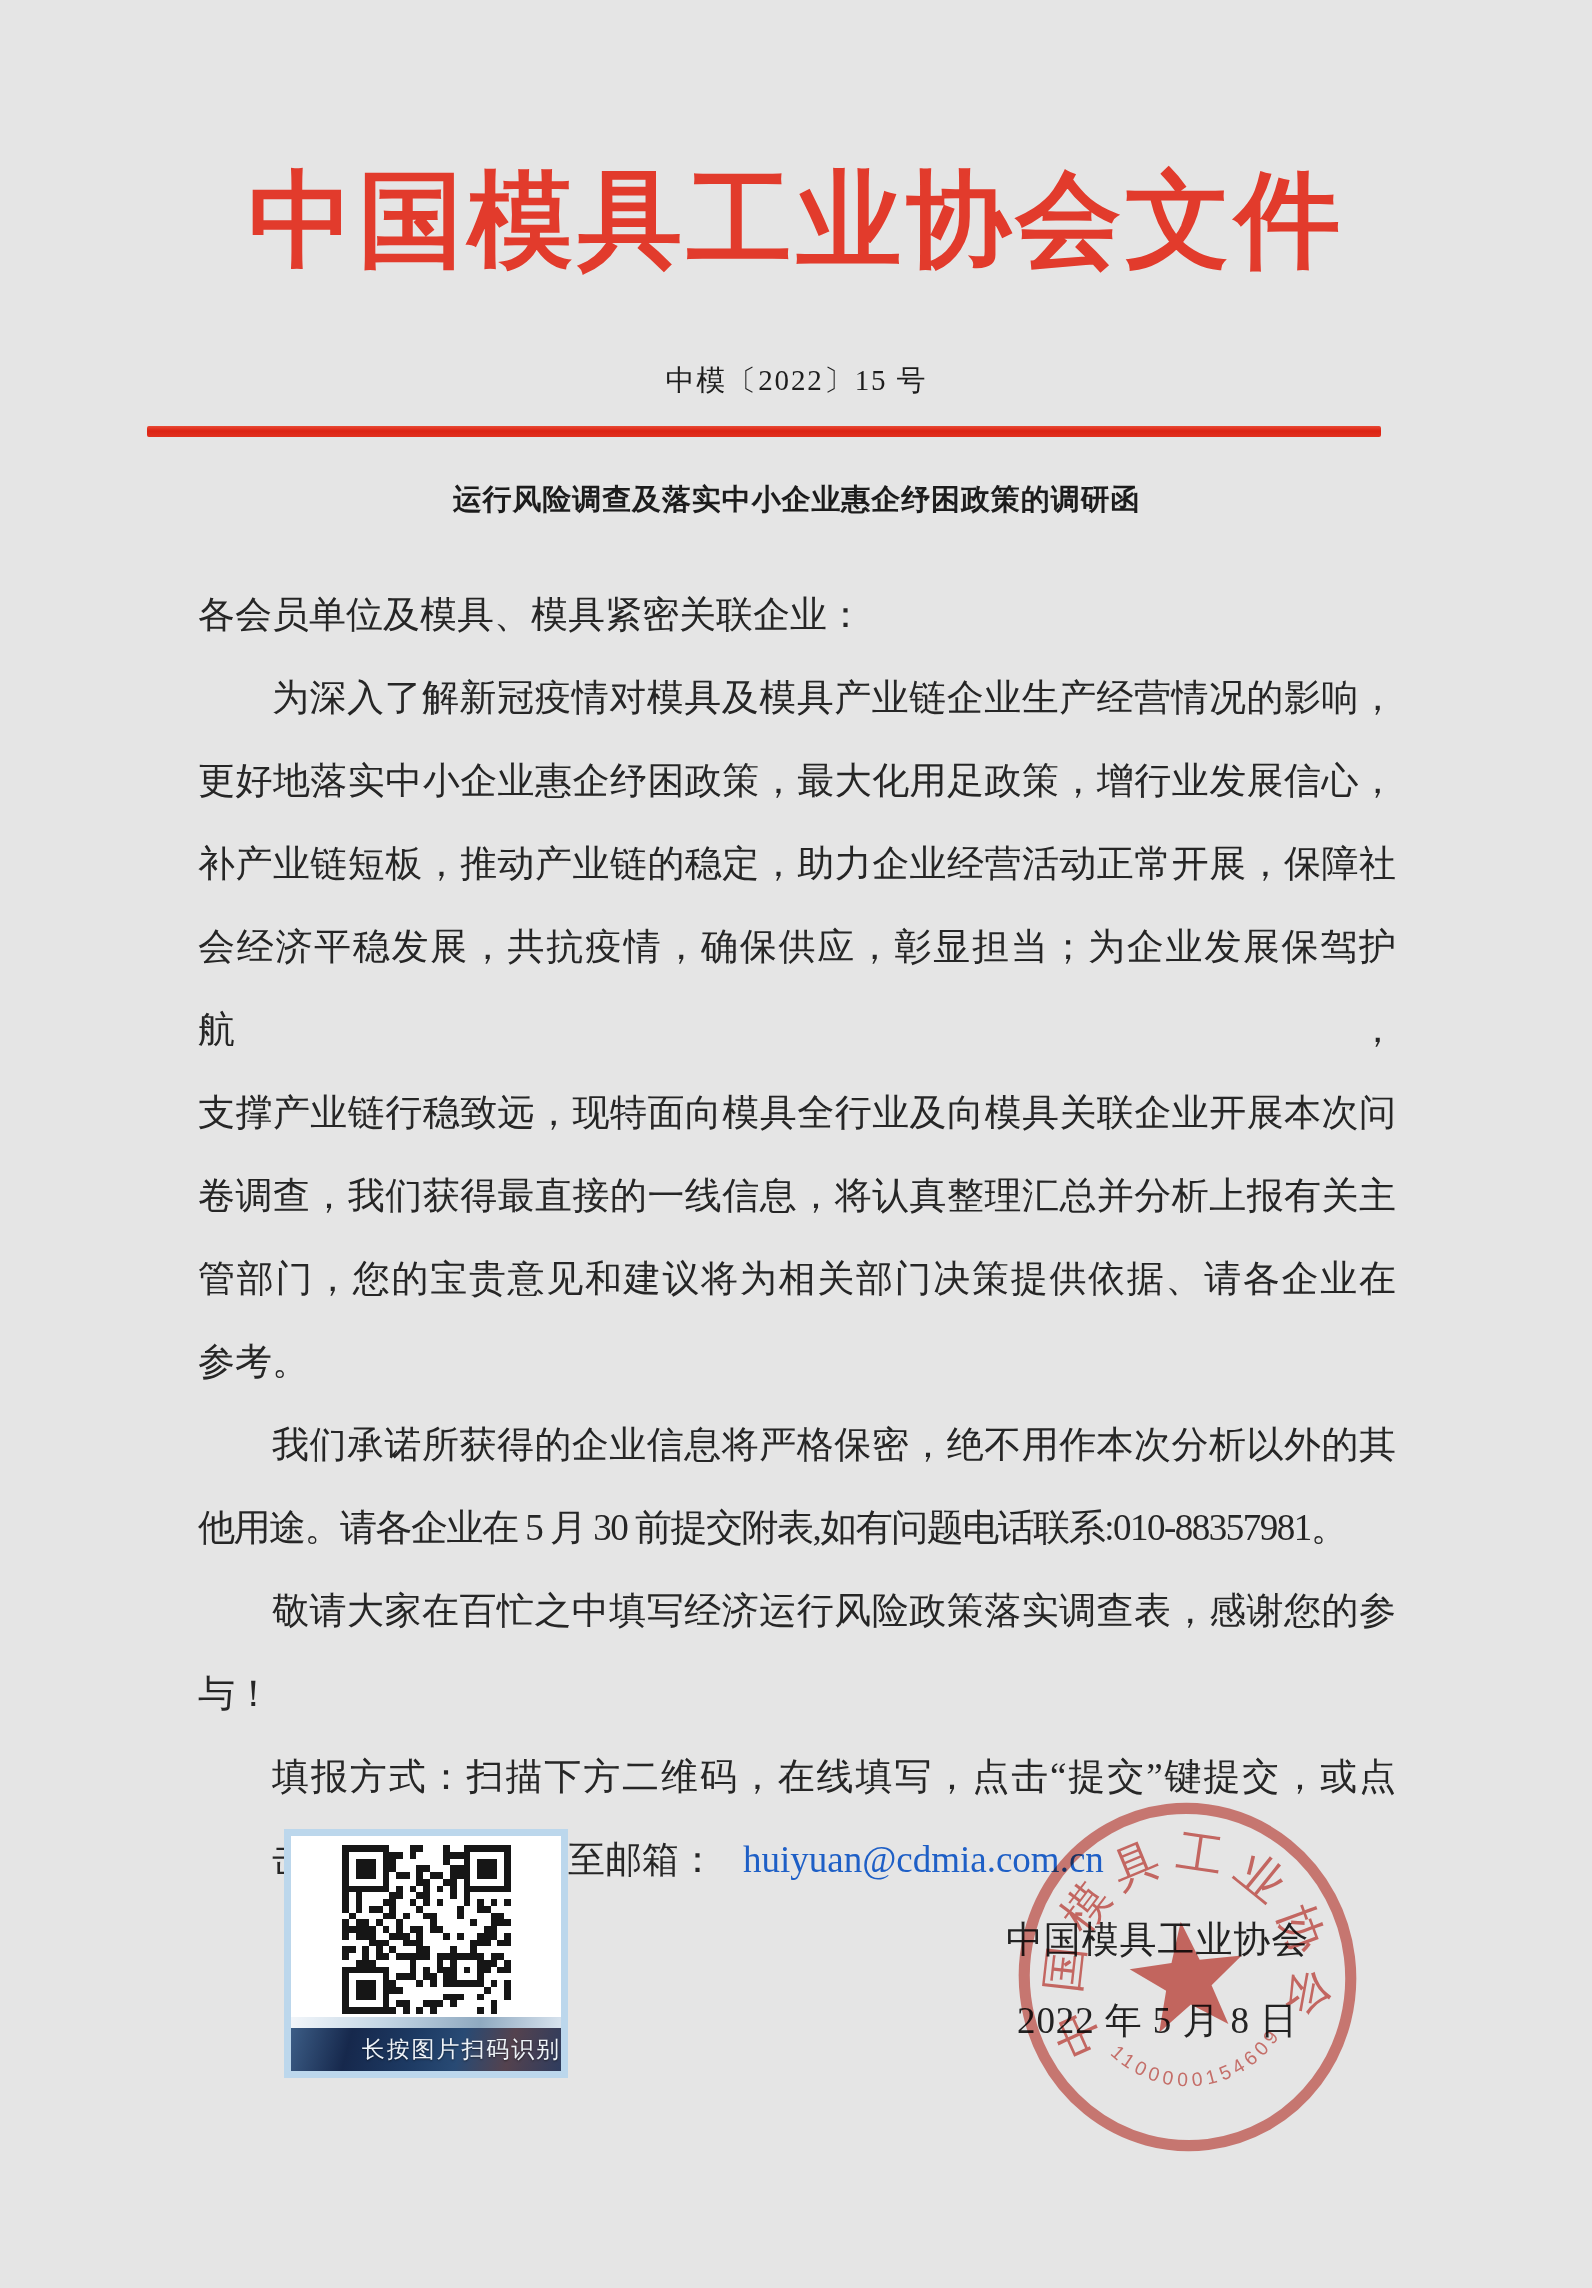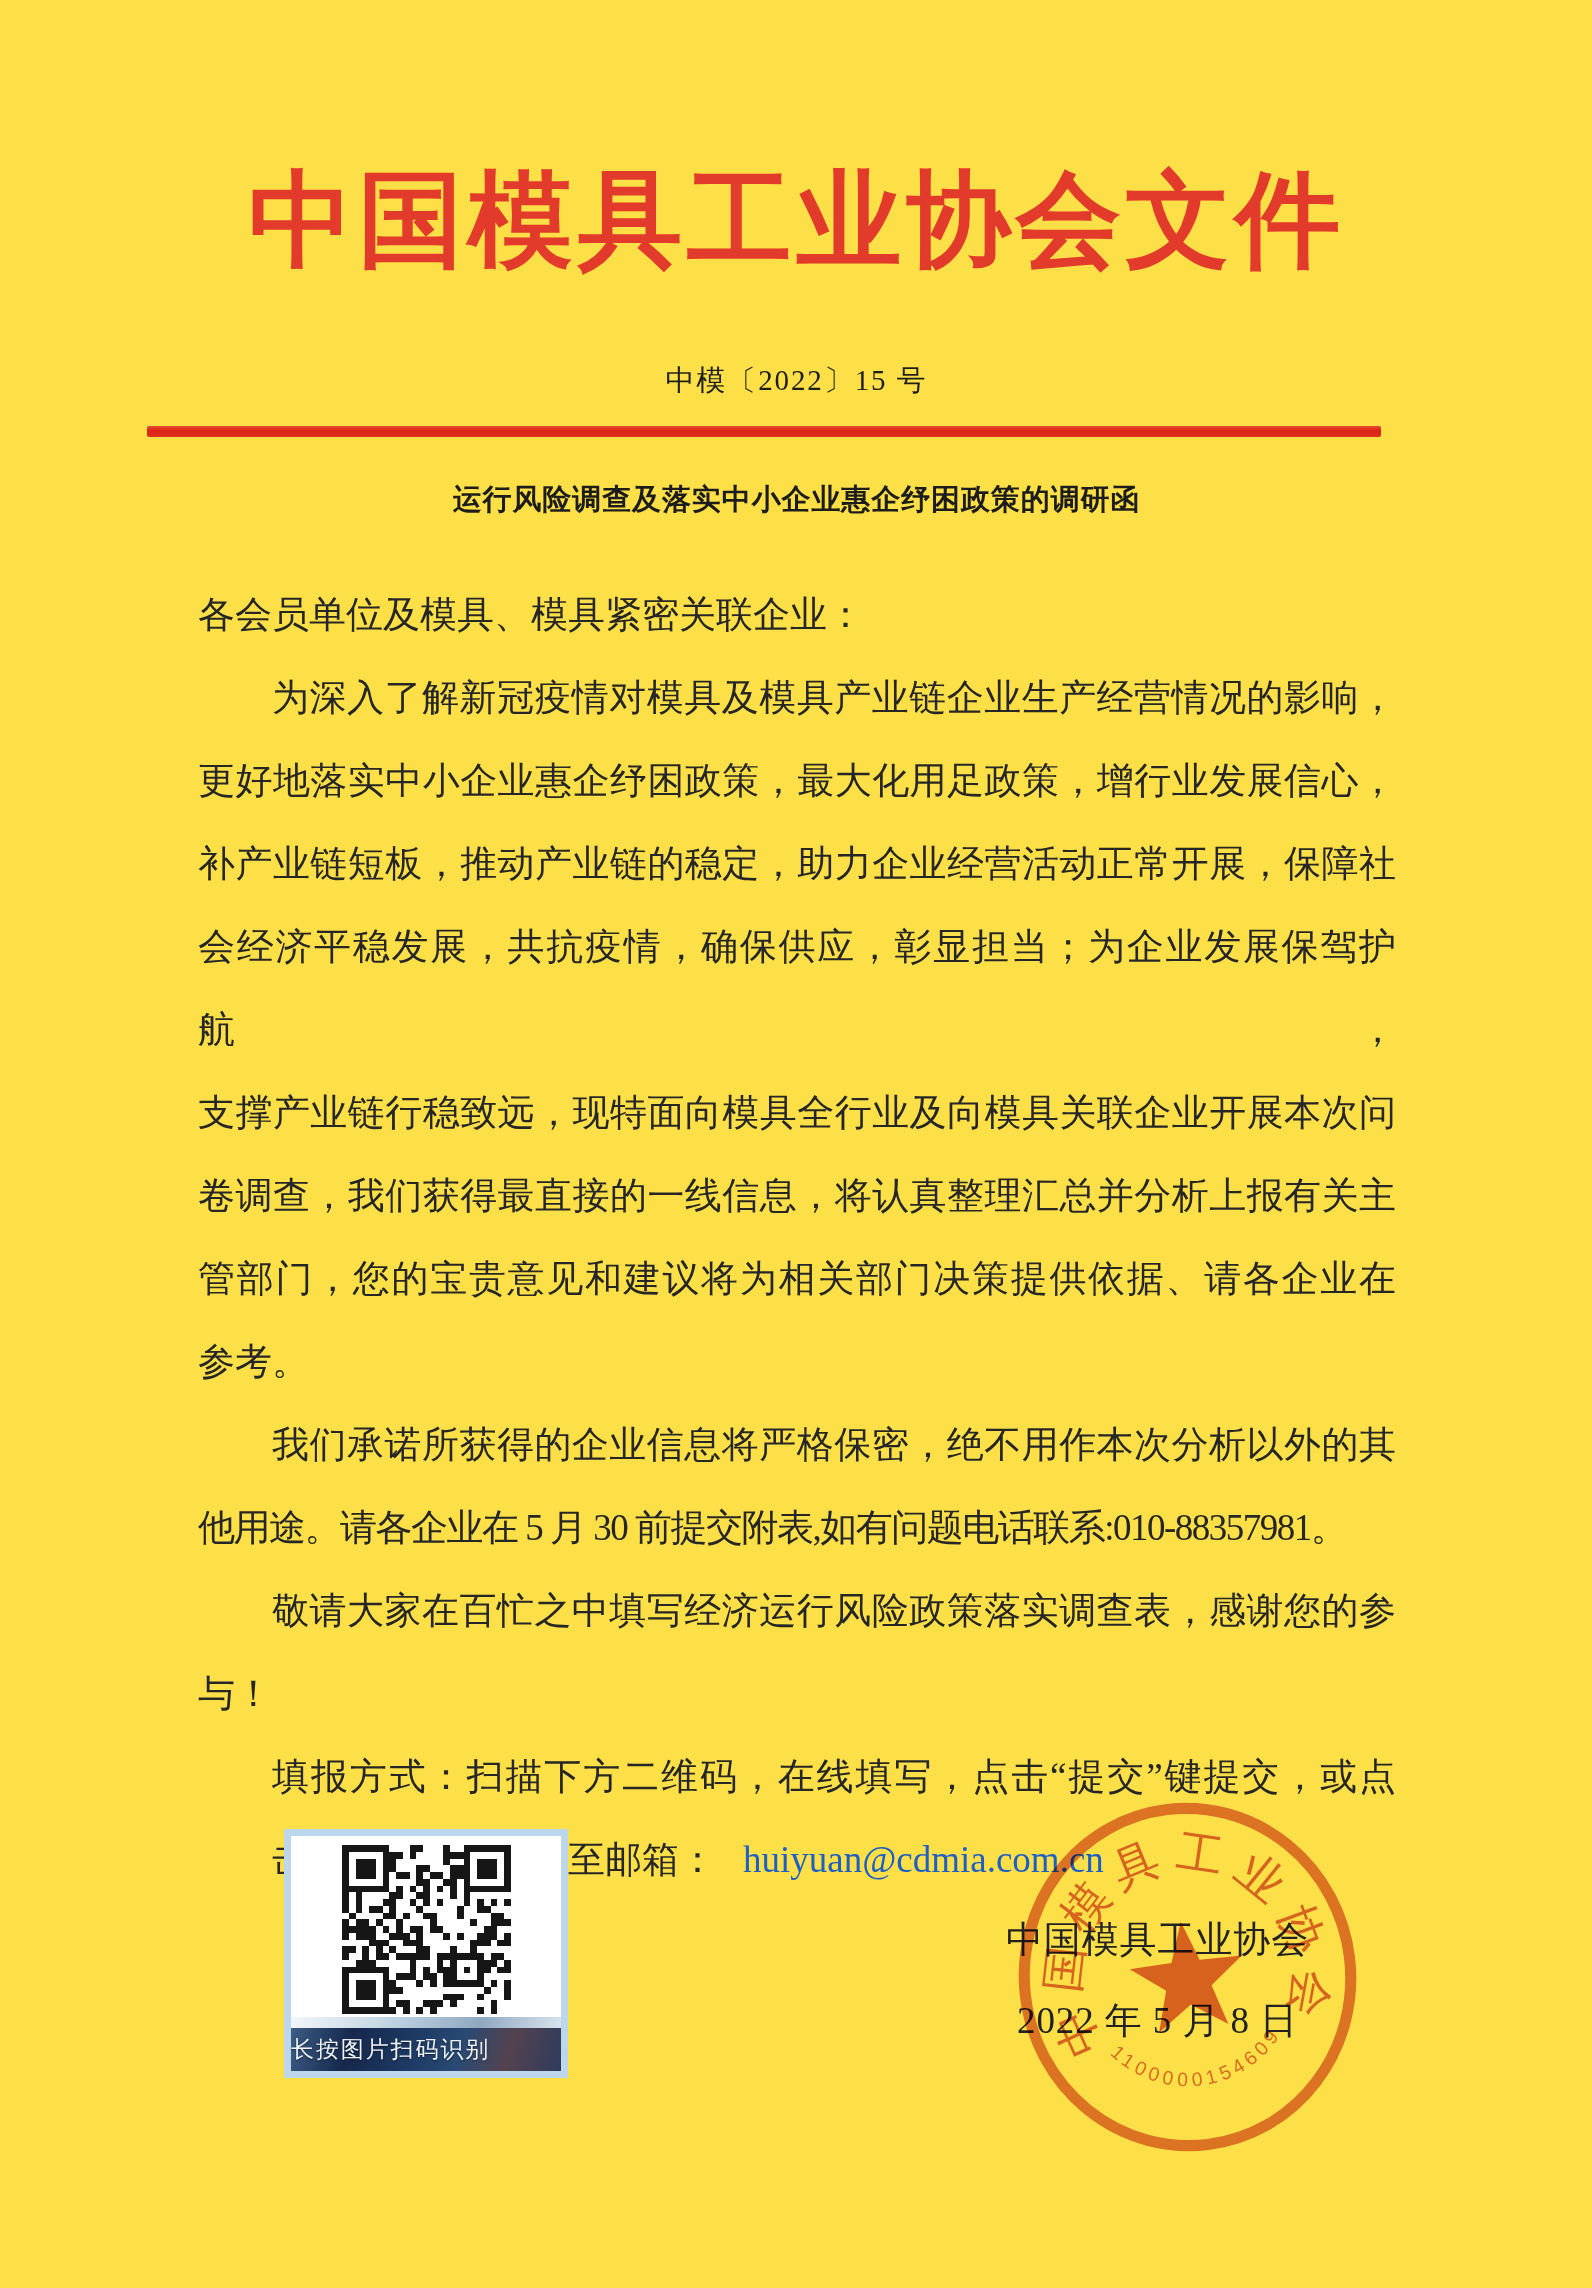--- a/index.html
+++ b/index.html
@@ -1,19 +1,19 @@
 <!DOCTYPE html>
 <html style="font-size:15px"><head>
 <meta charset="utf-8">
 <style>
   html,body{margin:0;padding:0;background:#888;}
   #page{
     position:relative;
     width:1593px;height:2288px;
-    background:#fde047;
+    background:#e5e5e5;
     overflow:hidden;
     font-family:"Liberation Serif","DejaVu Serif",serif;
     color:#2b2b2b;
   }
   
   .header-title{
     position:absolute;top:151px;left:0;width:100%;
     text-align:center;
     font-size:105px;font-weight:700;
     letter-spacing:4.6px;
@@ -66,21 +66,21 @@
     display:flex;flex-direction:column;align-items:center;
   }
   .qr-svg{margin-top:9.3px;width:169px;height:169px;}
   .qr-photo-strip{
     width:100%;height:11px;margin-top:auto;
     background:linear-gradient(100deg,#f2f6fa 0%,#c3d5e4 35%,#8fa9c0 70%,#d8e3ee 100%);
   }
   .qr-caption-band{
     width:100%;height:43px;
     background:linear-gradient(105deg,#3c5d86 0%,#16284c 22%,#1d3a63 45%,#284a74 62%,#54424e 80%,#2e3c5e 100%);
-    display:flex;align-items:center;justify-content:flex-start;
+    display:flex;align-items:center;justify-content:flex-end;
   }
   .qr-caption{
     color:#eef3f8;font-size:23px;letter-spacing:1.9px;
     font-family:"Liberation Sans","DejaVu Sans",sans-serif;
     text-shadow:0 0.9px 1.9px rgba(0,0,0,.5);
     white-space:nowrap;
   }
   
   .sig-org{
     position:absolute;top:1915px;left:972px;width:371px;

